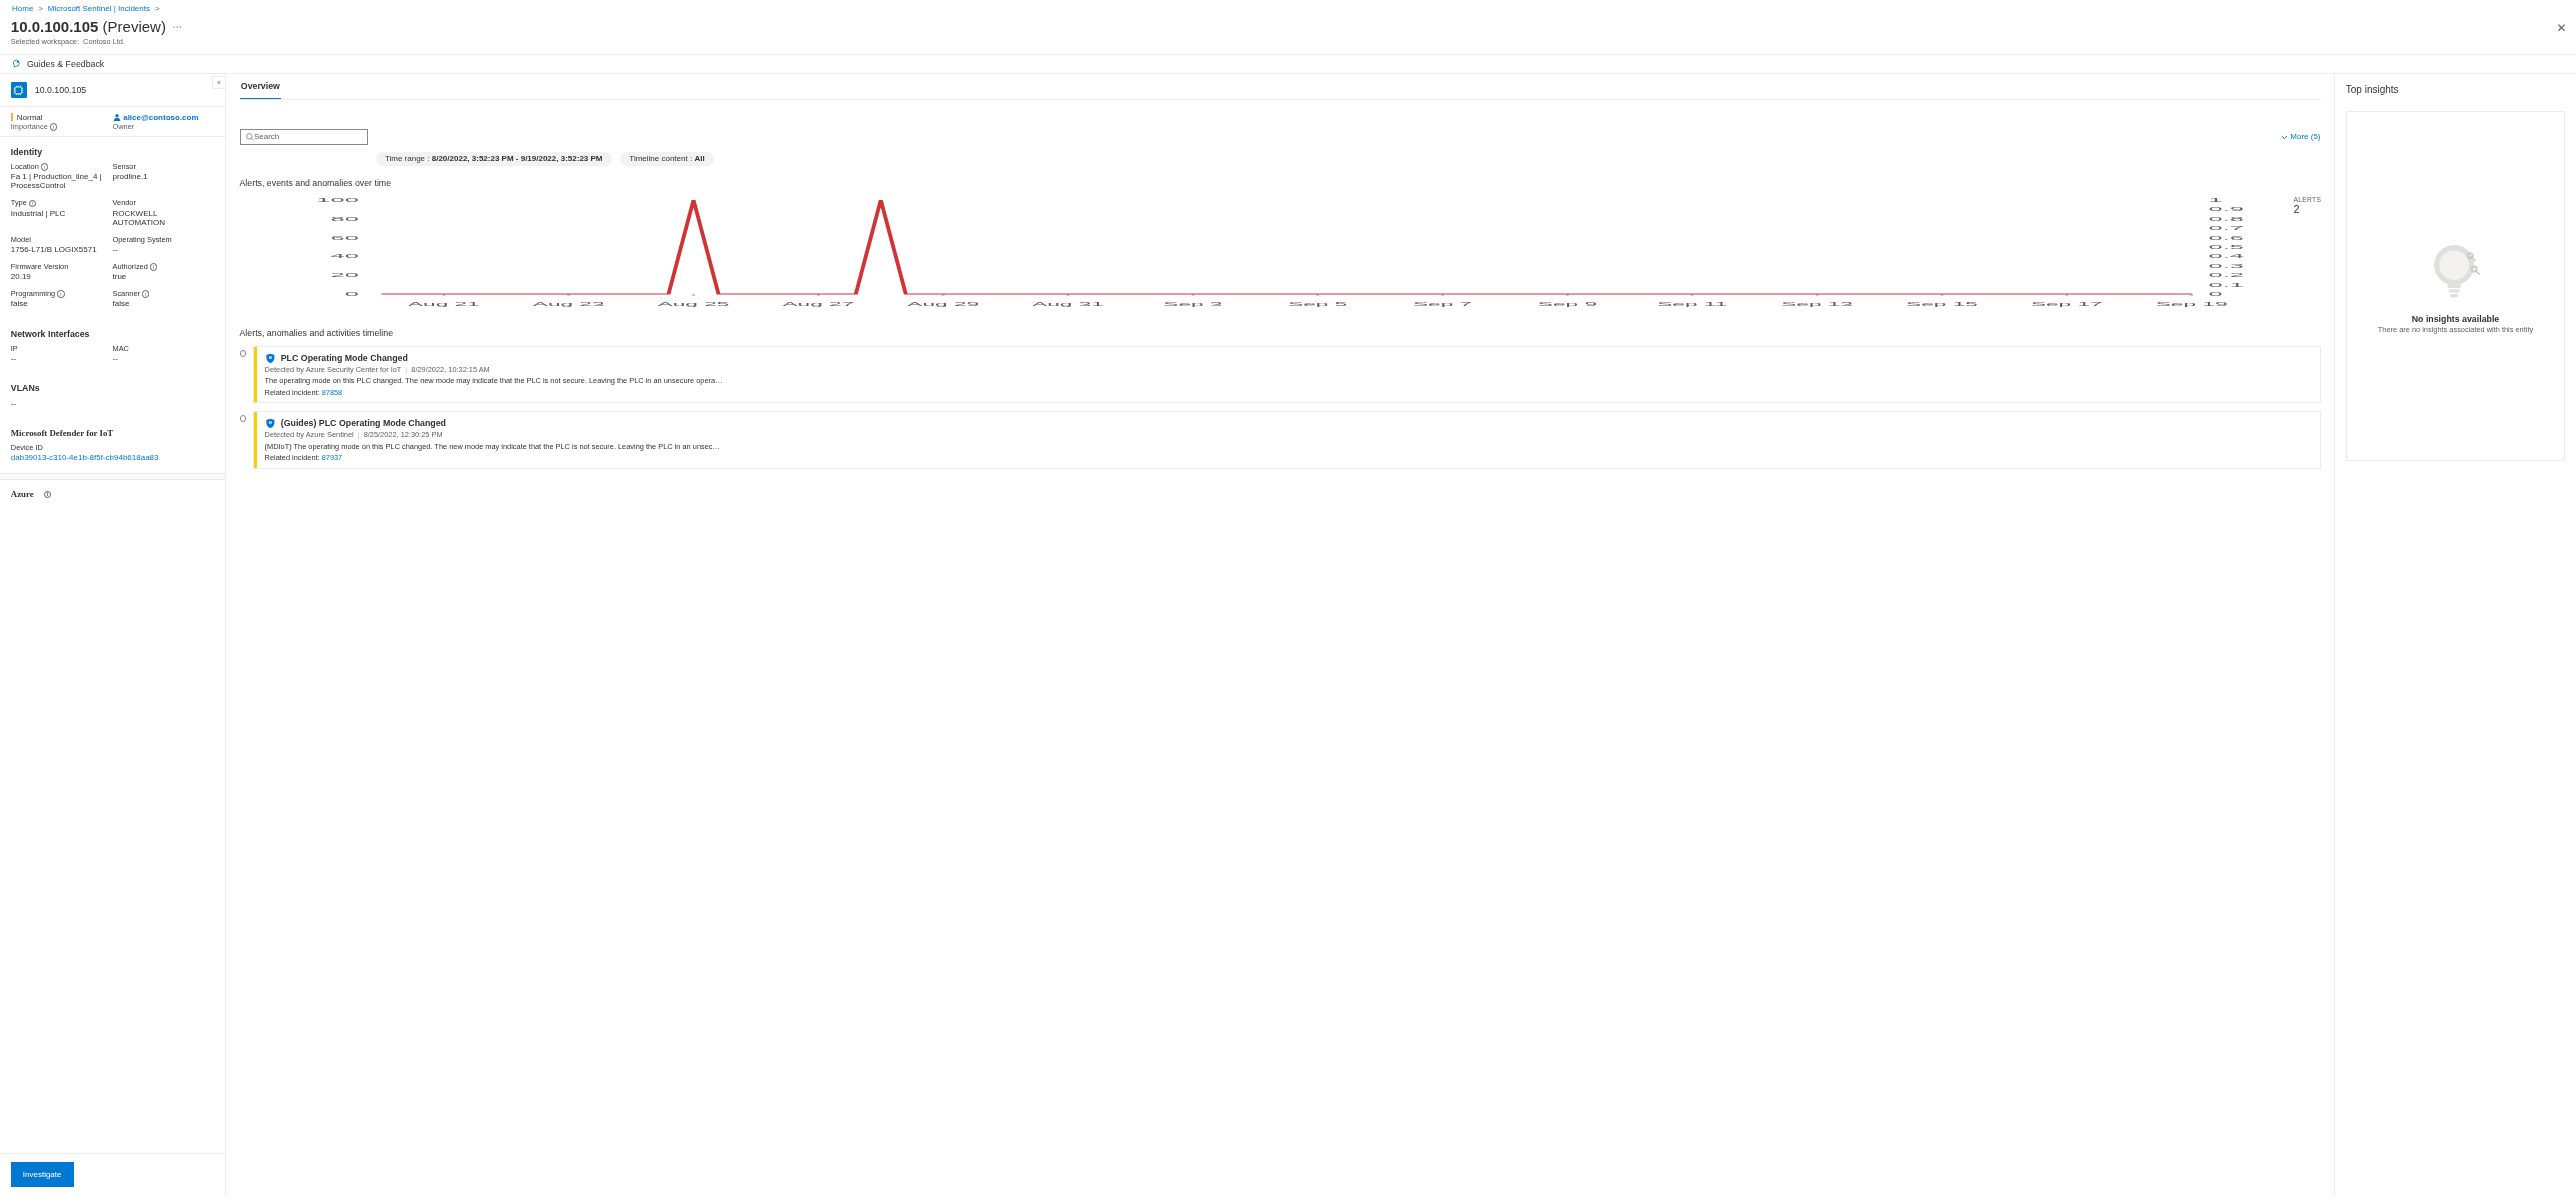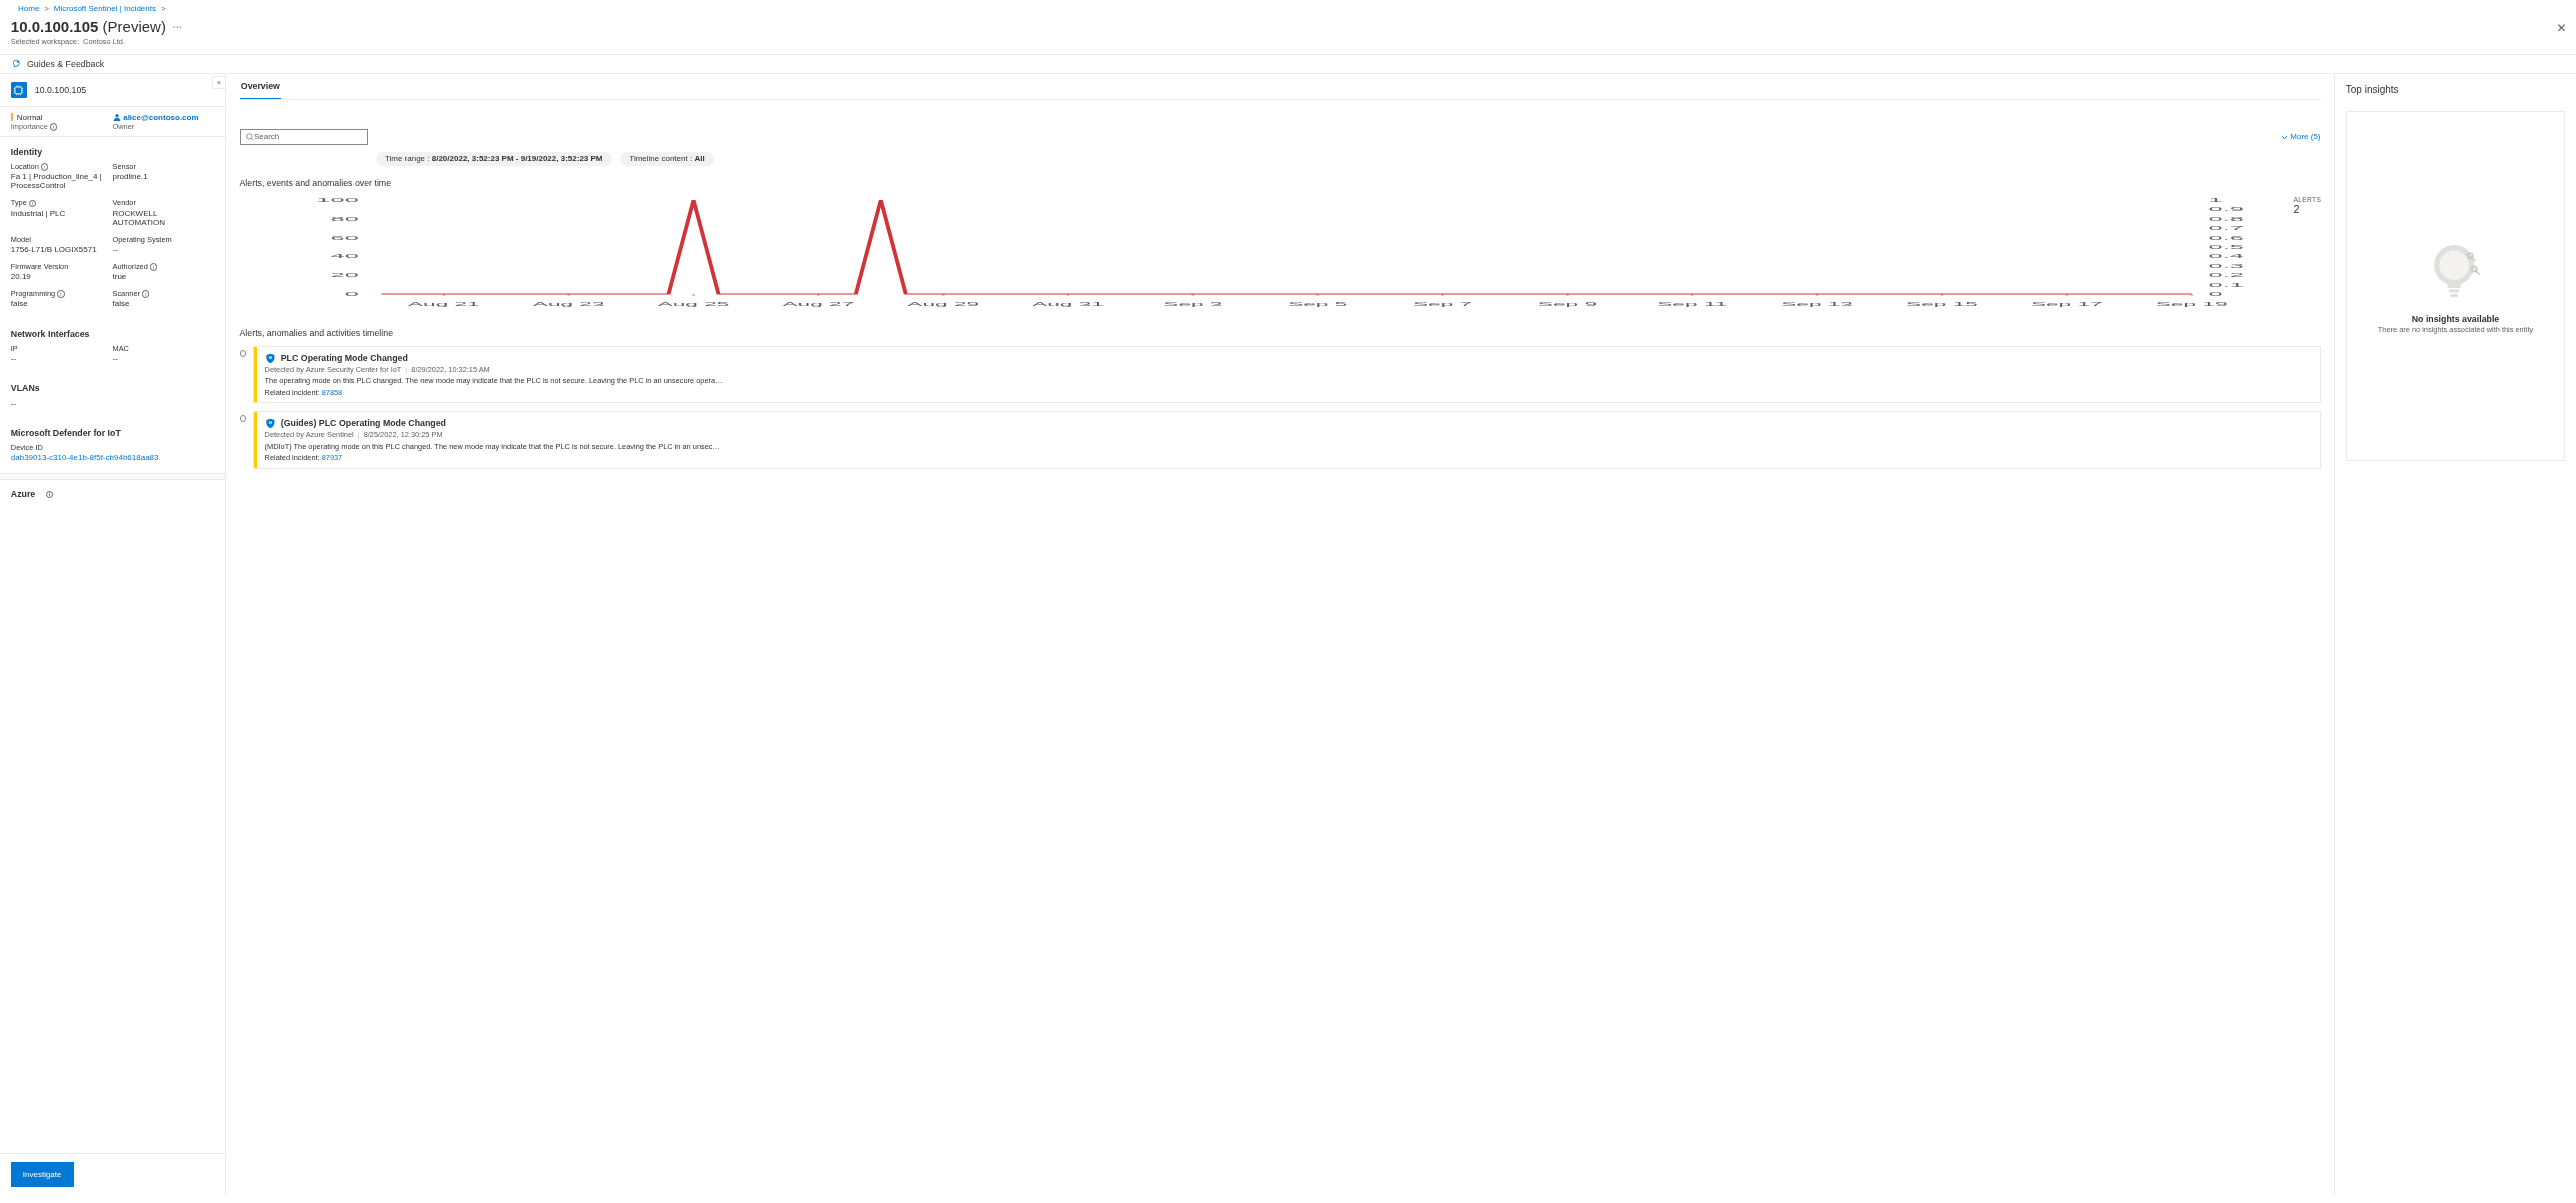--- a/index.html
+++ b/index.html
@@ -1,19 +1,19 @@
 <!DOCTYPE html>
 <html style="font-size:10.8px"><head>
 <meta charset="utf-8">
 <style>
 * { box-sizing: border-box; margin: 0; padding: 0; }
 body { font-family: "Segoe UI", -apple-system, sans-serif; font-size: 8px; color: #323130; background: #fff; }
 a { color: #0078d4; text-decoration: none; cursor: pointer; }
 
-.breadcrumb { padding: 4px 18px; font-size: 8px; color: #323130; }
+.breadcrumb { padding: 4px 12px; font-size: 8px; color: #323130; }
 .breadcrumb a { color: #0078d4; }
 .breadcrumb .sep { margin: 0 2.7px; color: #605e5c; }
 
 .page-header { padding: 1.3px 10.8px 8px 10.8px; position: relative; }
 .page-title { font-size: 15px; font-weight: 600; }
 .page-title .preview { font-weight: 400; }
 .title-row { display: flex; align-items: center; gap: 6.7px; }
 .ellipsis { color: #605e5c; font-size: 9.4px; }
 .workspace-line { font-size: 7.4px; color: #605e5c; margin-top: 1.3px; }
 .close-btn { position: absolute; right: 9.4px; top: 4px; font-size: 12px; color: #605e5c; cursor: pointer; font-weight: 300; }
@@ -42,21 +42,21 @@
 .severity-bar { width: 2px; height: 8px; background: #ffaa44; }
 .meta-label { font-size: 7.4px; color: #605e5c; }
 .owner-link { display: flex; align-items: center; gap: 2.7px; color: #0078d4; font-size: 8px; font-weight: 600; }
 .info-icon { display: inline-flex; width: 7.4px; height: 7.4px; border: 0.7px solid #605e5c; border-radius: 50%; align-items: center; justify-content: center; font-size: 5.4px; color: #605e5c; vertical-align: middle; }
 
 .section-title { font-size: 8.8px; font-weight: 600; padding: 9.4px 10.8px 5.4px 10.8px; }
 .kv-grid { display: flex; flex-wrap: wrap; padding: 0 10.8px 2.7px 10.8px; }
 .kv-item { width: 50%; margin-bottom: 8px; padding-right: 5.4px; }
 .kv-label { font-size: 7.4px; color: #323130; margin-bottom: 1.3px; }
 .kv-value { font-size: 8px; color: #323130; }
-.section-head-link { font-size: 8.8px; font-weight: 600; padding: 9.4px 10.8px 5.4px 10.8px; display: flex; align-items: center; gap: 4px; }
+.section-head-link { font-size: 8.8px; font-weight: 600; padding: 9.4px 10.8px 5.4px 10.8px; display: flex; align-items: center; gap: 4px; font-family: Liberation Serif, serif; }
 
 .divider { height: 6.7px; background: #faf9f8; border-top: 0.7px solid #edebe9; border-bottom: 0.7px solid #edebe9; }
 
 .side-footer { border-top: 0.7px solid #edebe9; padding: 8px 10.8px; }
 .btn-primary { background: #0078d4; color: #fff; border: none; padding: 8px 12px; font-size: 8px; cursor: pointer; }
 
 .main-panel { flex: 1; display: flex; }
 .content-col { flex: 1; padding: 0 13.5px 13.5px 13.5px; }
 .insights-col { width: 242px; border-left: 0.7px solid #edebe9; padding: 0 10.8px 10.8px 10.8px; }
 

